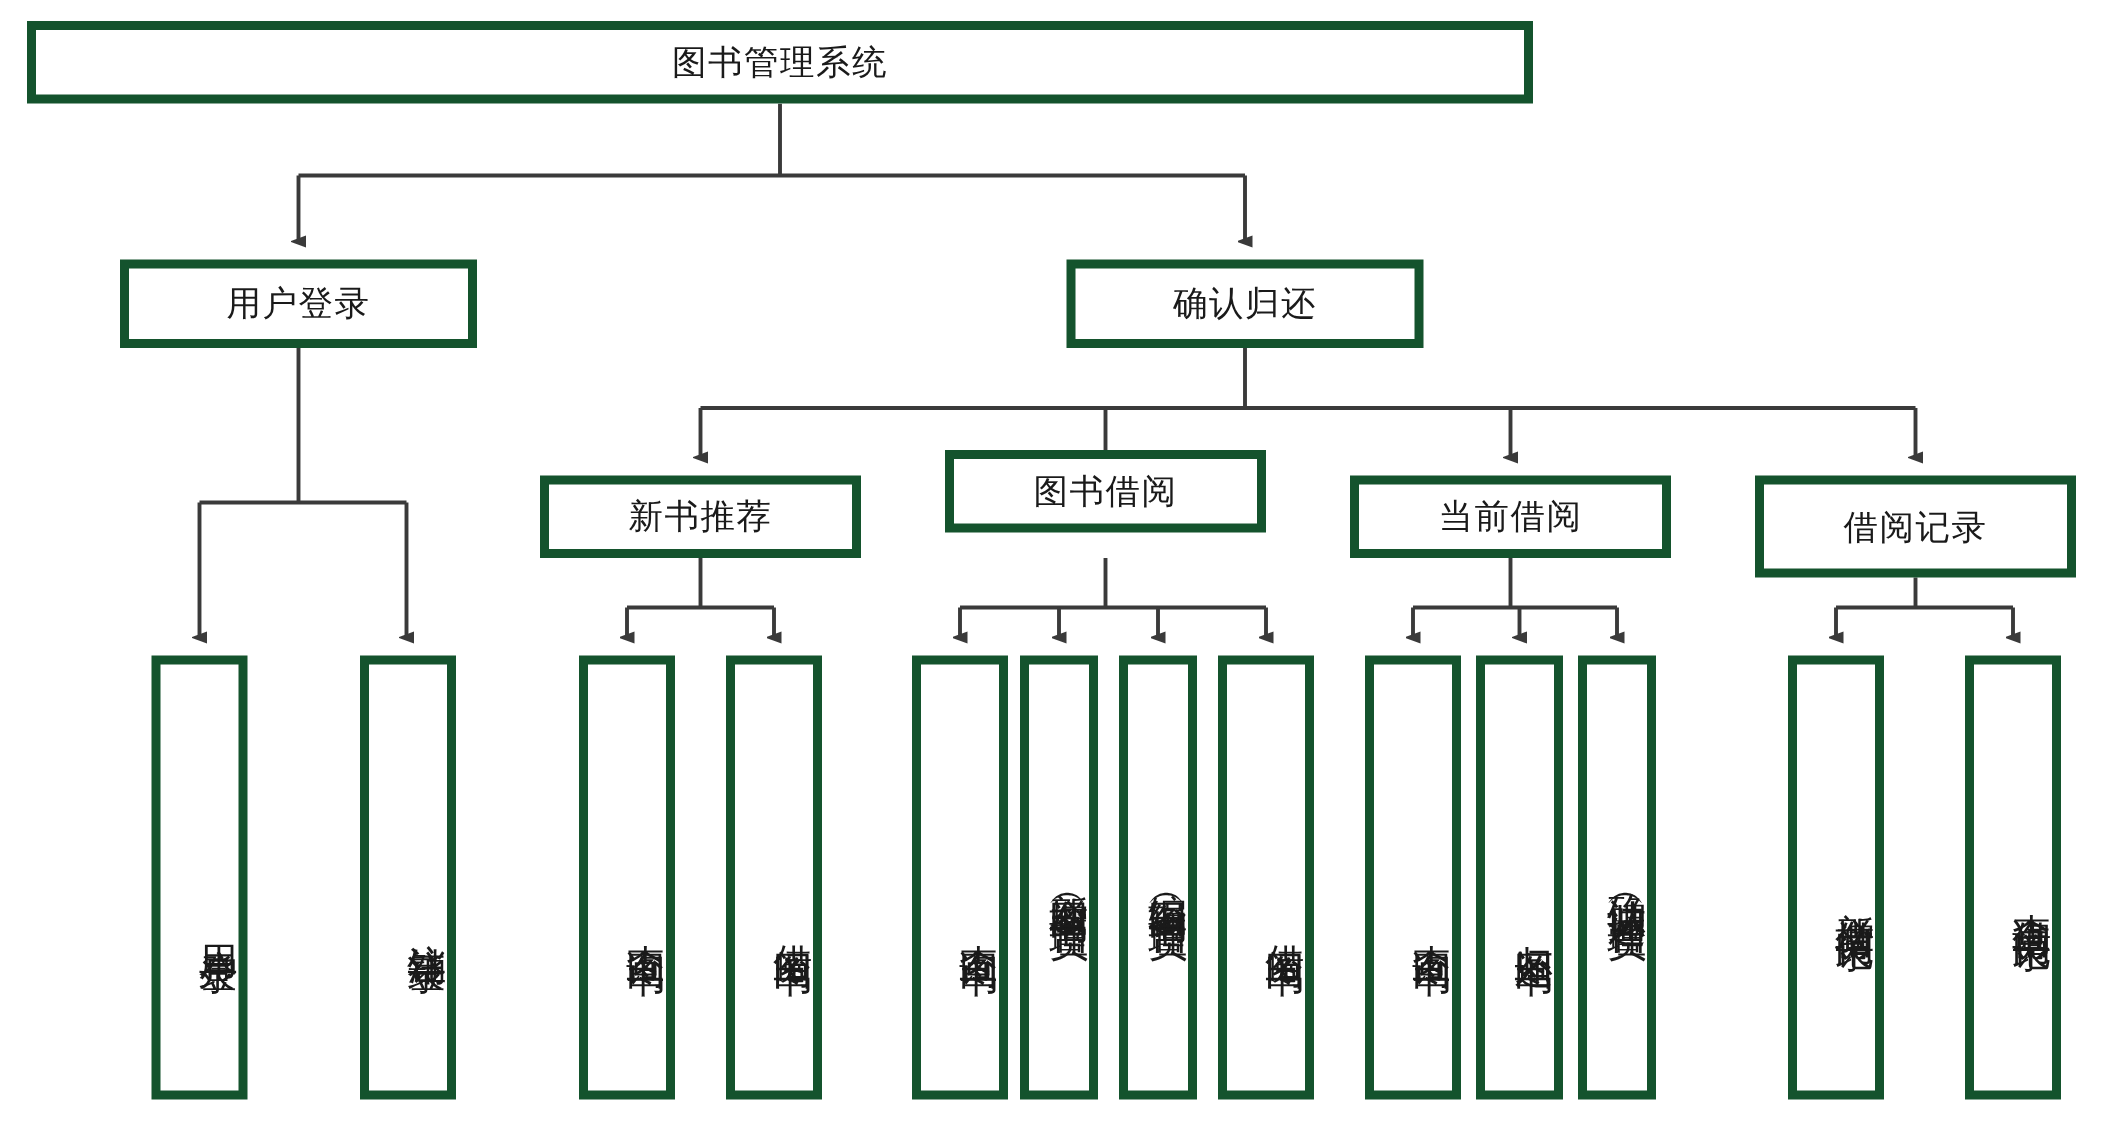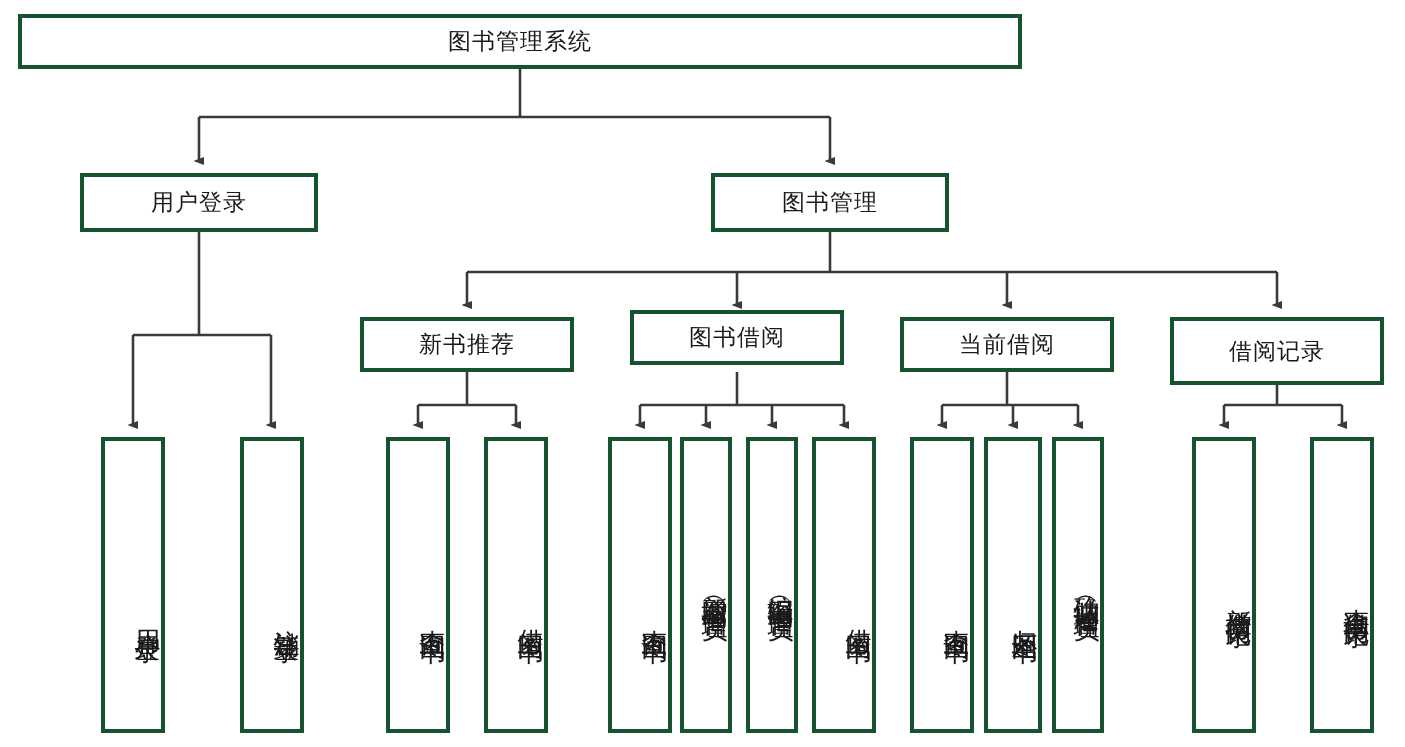--- a/index.html
+++ b/index.html
@@ -20,21 +20,21 @@
   svg.edges {
     position: absolute;
     left: 0;
     top: 0;
     width: 1405px;
     height: 747px;
   }
   .node {
     position: absolute;
     box-sizing: border-box;
-    border: 4px solid #14532d;
+    border: 6px solid #14532d;
     background: #ffffff;
     display: flex;
     align-items: center;
     justify-content: center;
     color: #1a1a1a;
   }
   .node.horiz {
     font-size: 23px;
     letter-spacing: 1px;
   }
@@ -121,27 +121,27 @@
   </svg>
 
   <div class="node horiz" style="left:18px; top:14px; width:1004px; height:55px;">
     <span class="lbl">图书管理系统</span>
   </div>
 
   <div class="node horiz" style="left:80px; top:173px; width:238px; height:59px;">
     <span class="lbl">用户登录</span>
   </div>
   <div class="node horiz" style="left:711px; top:173px; width:238px; height:59px;">
-    <span class="lbl">图书管理</span>
+    <span class="lbl">确认归还</span>
   </div>
 
   <div class="node horiz" style="left:360px; top:317px; width:214px; height:55px;justify-content:center;">
     <span class="lbl">新书推荐</span>
   </div>
-  <div class="node horiz" style="left:630px; top:310px; width:214px; height:55px;">
+  <div class="node horiz" style="left:630px; top:300px; width:214px; height:55px;">
     <span class="lbl">图书借阅</span>
   </div>
   <div class="node horiz" style="left:900px; top:317px; width:214px; height:55px;">
     <span class="lbl">当前借阅</span>
   </div>
   <div class="node horiz" style="left:1170px; top:317px; width:214px; height:68px;">
     <span class="lbl">借阅记录</span>
   </div>
 
   <div class="node vert" style="left:101px; top:437px; width:64px; height:296px; padding-top:60px;">

